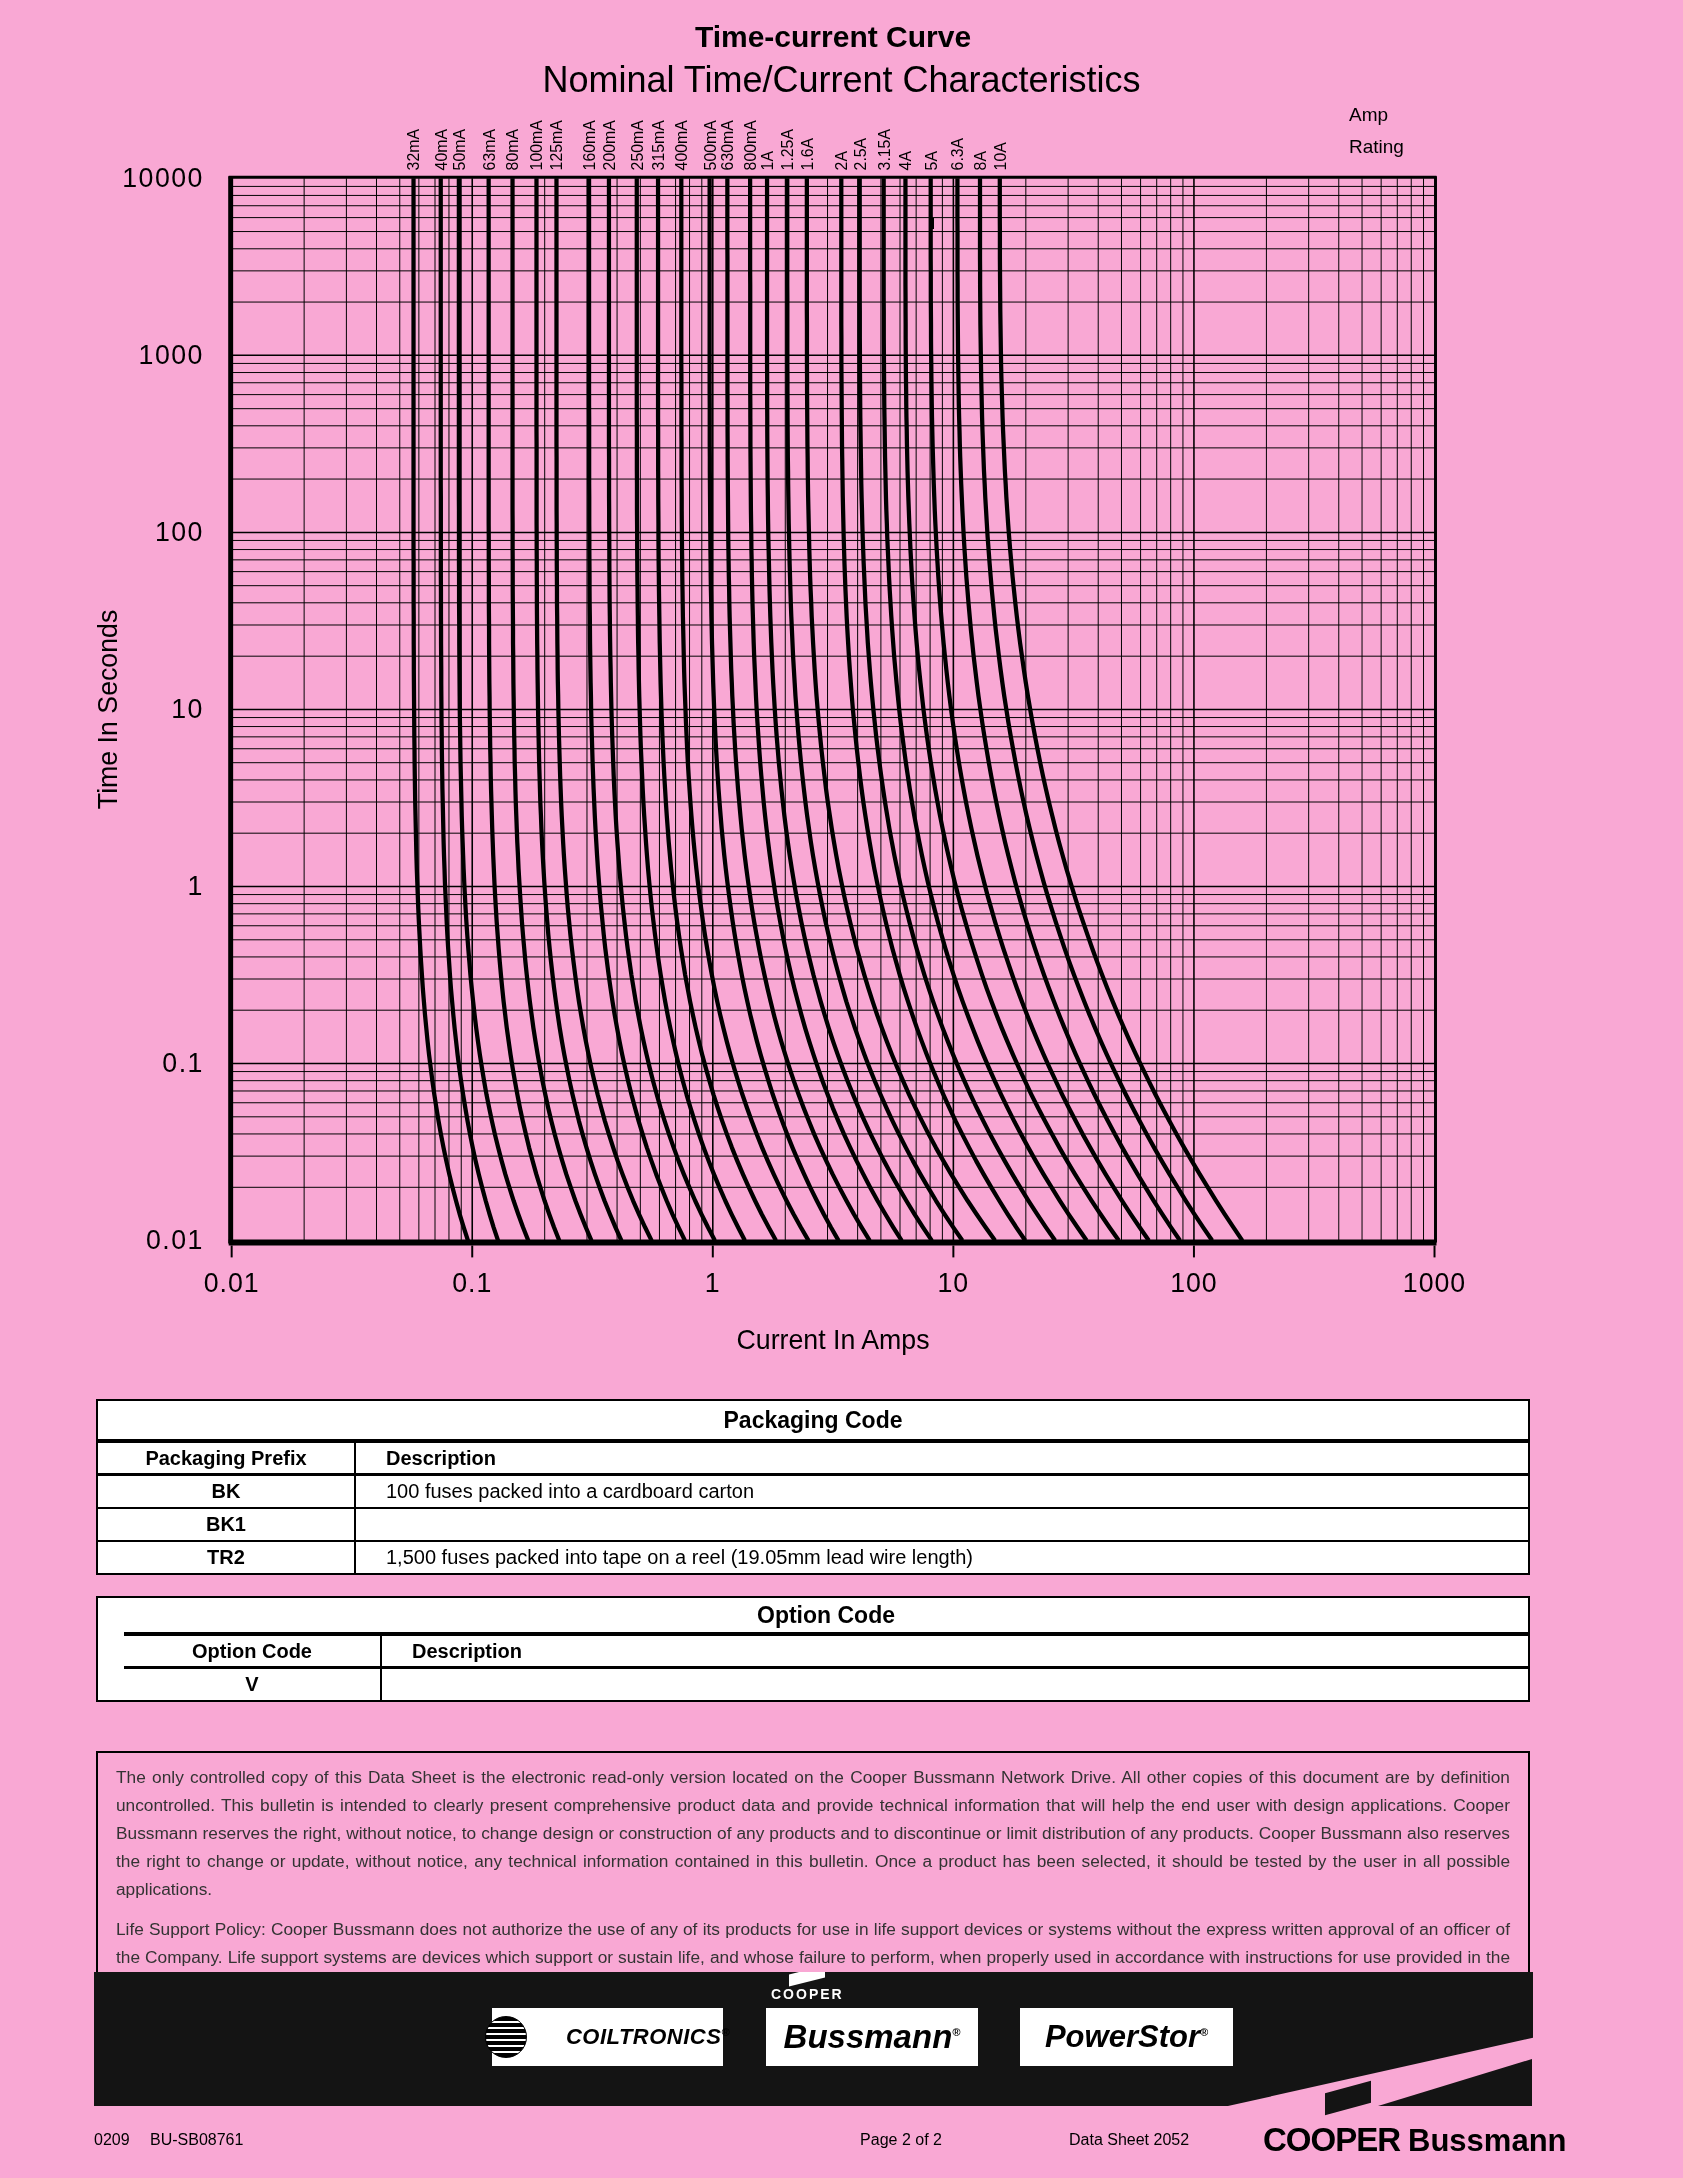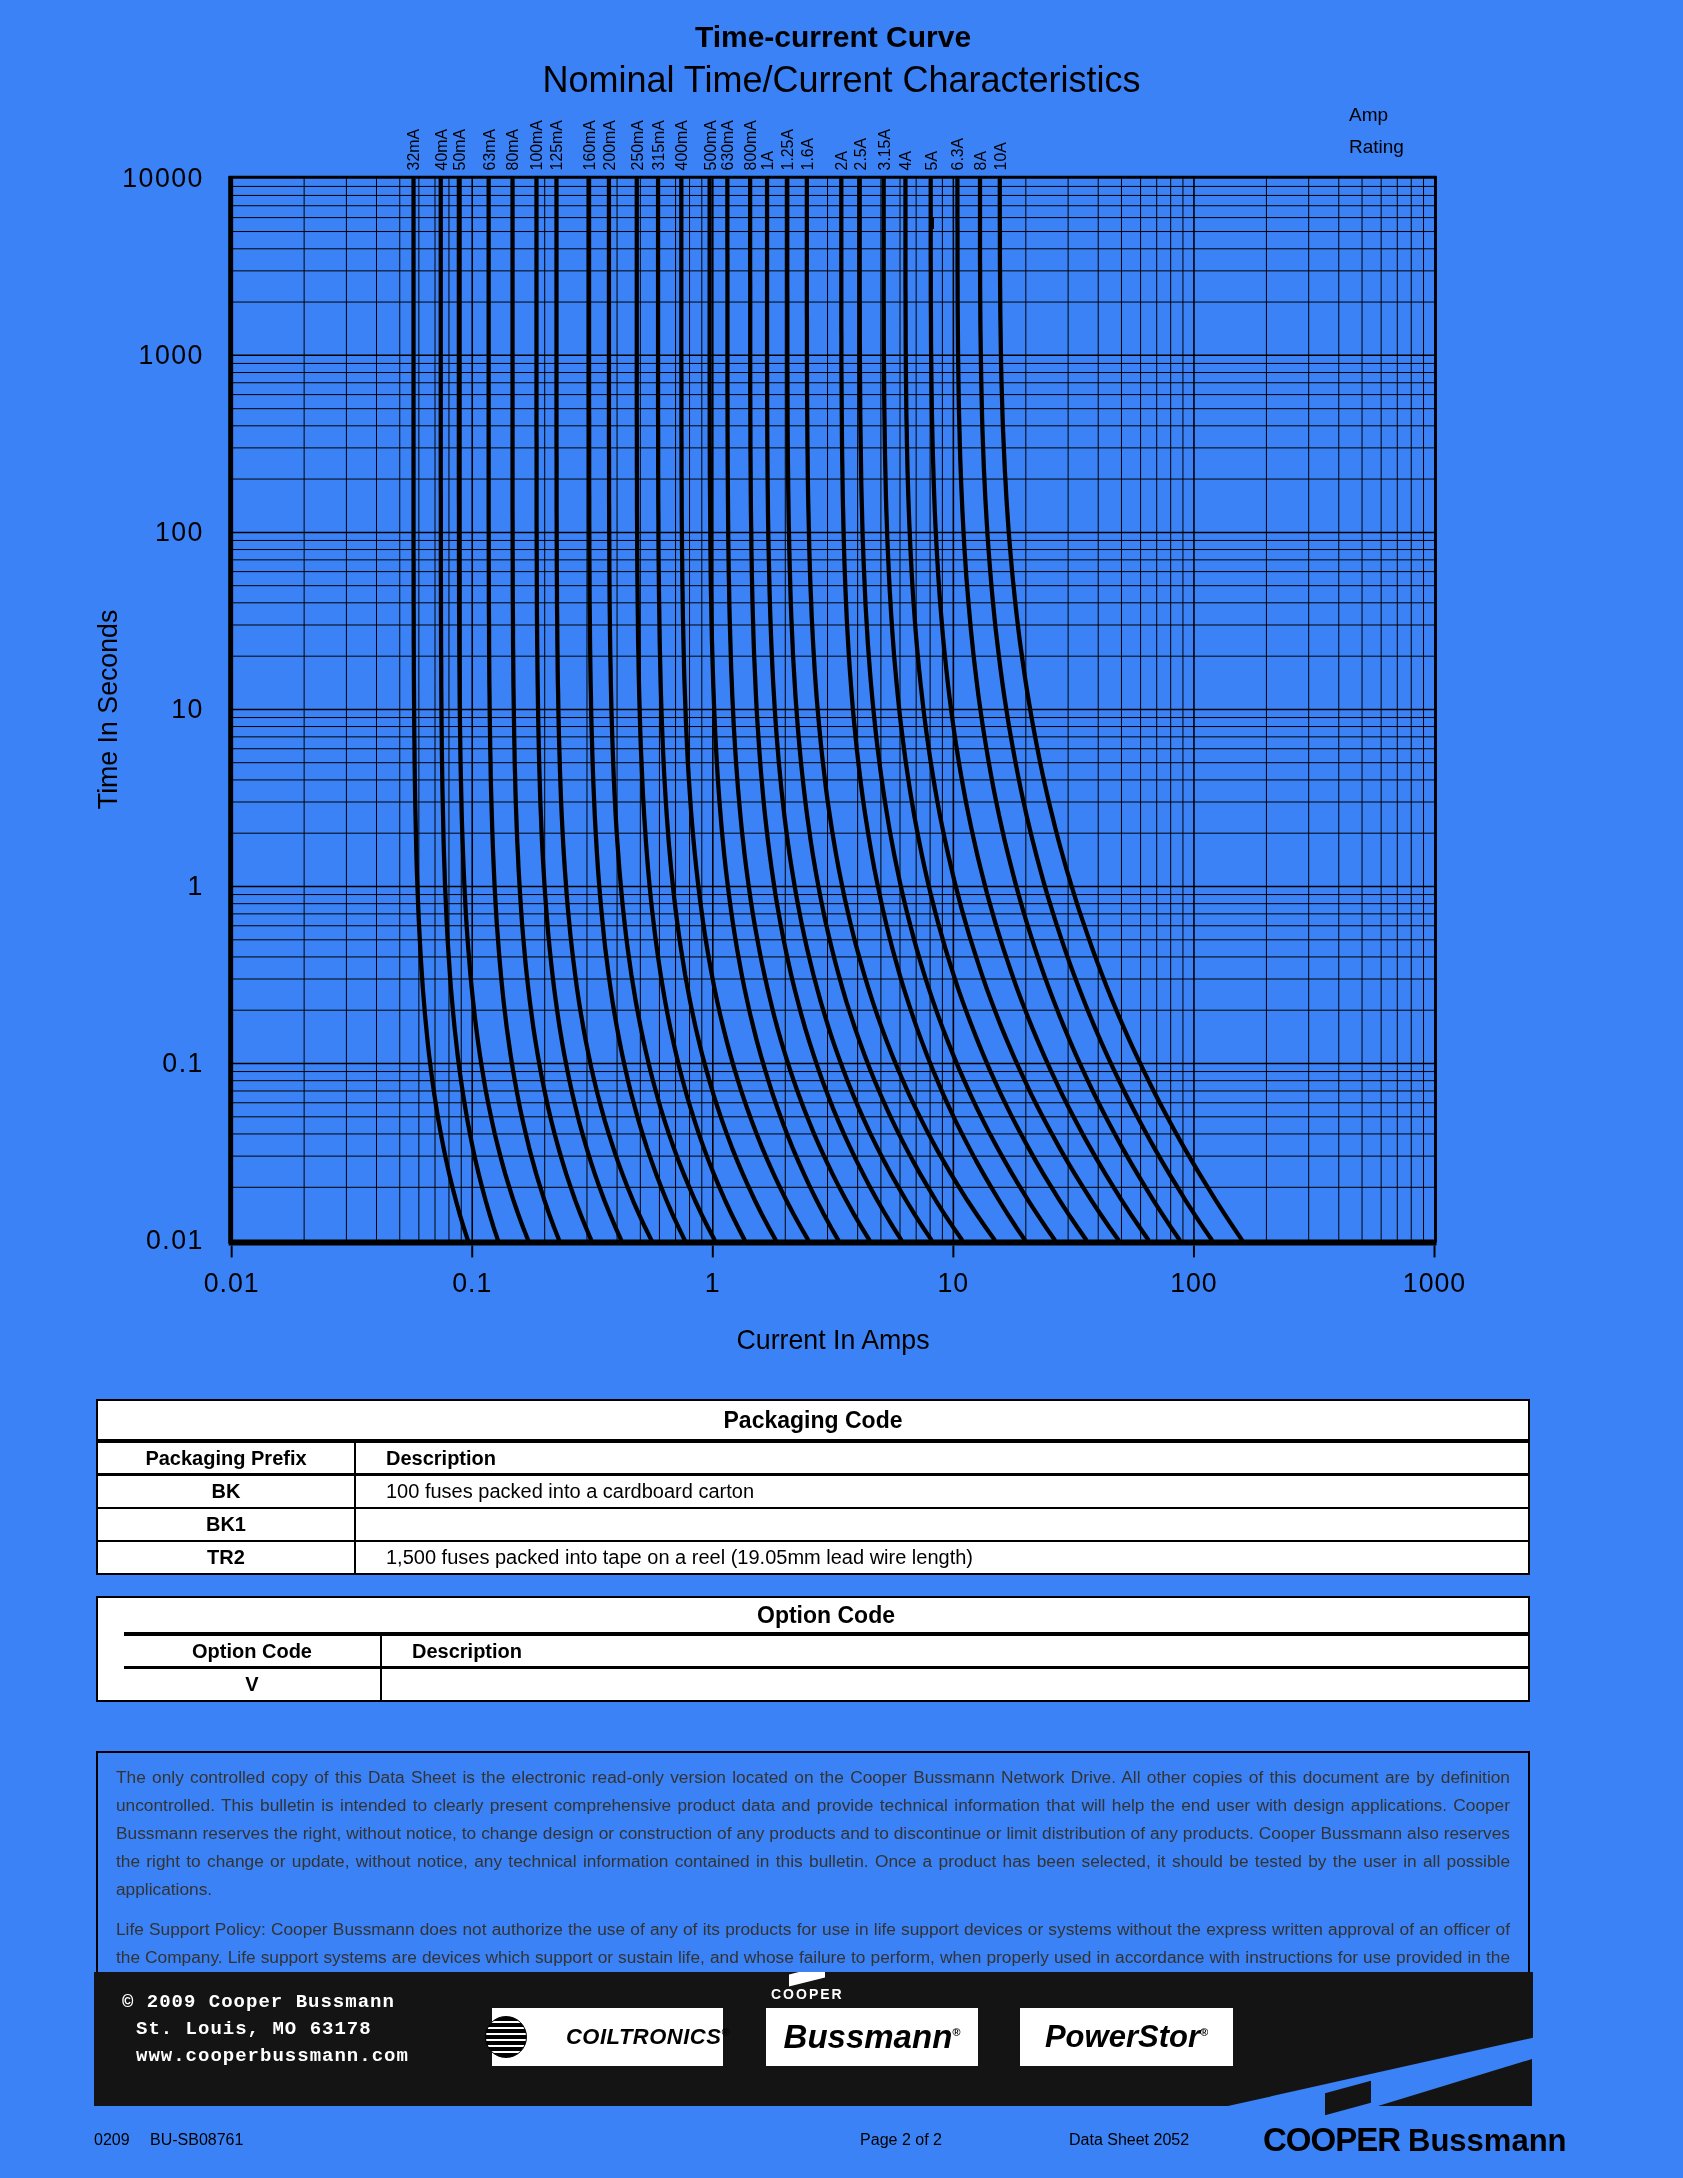--- a/index.html
+++ b/index.html
@@ -1,16 +1,16 @@
 <!DOCTYPE html>
 <html><head>
 <meta charset="utf-8">
 <style>
   html,body{margin:0;padding:0;background:#e8e8e8;}
-  .page{position:relative;width:1683px;height:2178px;background:#3b82f6;
+  .page{position:relative;width:1683px;height:2178px;background:#f9a8d4;
         font-family:"Liberation Sans",sans-serif;color:#000;overflow:hidden;margin:0 auto;}
   .abs{position:absolute;}
   .title1{top:20px;left:0;width:1666px;text-align:center;font-size:30px;font-weight:bold;}
   .title2{top:59px;left:0;width:1683px;text-align:center;font-size:36px;}
   .amp-rating{left:1349px;top:99px;font-size:19px;line-height:32px;}
   #chart-svg{position:absolute;left:0;top:0;width:1683px;height:1406px;}
   #chart-svg text{font-family:"Liberation Sans",sans-serif;fill:#000;}
   .stray{left:931px;top:218px;width:3px;height:11px;background:#000;}
 
   
@@ -278,25 +278,20 @@
       <div class="c1 b">V</div>
     </div>
   </div>
 
   <div class="abs disc">
     <p>The only controlled copy of this Data Sheet is the electronic read-only version located on the Cooper Bussmann Network Drive. All other copies of this document are by definition uncontrolled. This bulletin is intended to clearly present comprehensive product data and provide technical information that will help the end user with design applications. Cooper Bussmann reserves the right, without notice, to change design or construction of any products and to discontinue or limit distribution of any products. Cooper Bussmann also reserves the right to change or update, without notice, any technical information contained in this bulletin. Once a product has been selected, it should be tested by the user in all possible applications.</p>
     <p>Life Support Policy: Cooper Bussmann does not authorize the use of any of its products for use in life support devices or systems without the express written approval of an officer of the Company. Life support systems are devices which support or sustain life, and whose failure to perform, when properly used in accordance with instructions for use provided in the labeling, can be reasonably expected to result in significant injury to the user.</p>
   </div>
 
   <div class="abs bar">
-    <div class="addr">
-      <div>© 2009 Cooper Bussmann</div>
-      <div class="ind">St. Louis, MO 63178</div>
-      <div class="ind">www.cooperbussmann.com</div>
-    </div>
 
     <div class="lbox coil">
       <div class="coil-icon"></div>
       <div class="coil-txt"><span>COILTRONICS</span><span class="reg">®</span></div>
     </div>
 
     <div class="cooper-tag-flag"></div>
     <div class="cooper-tag">COOPER</div>
     <div class="lbox buss">
       <div class="buss-txt"><span>Bussmann</span><span class="reg">®</span></div>

